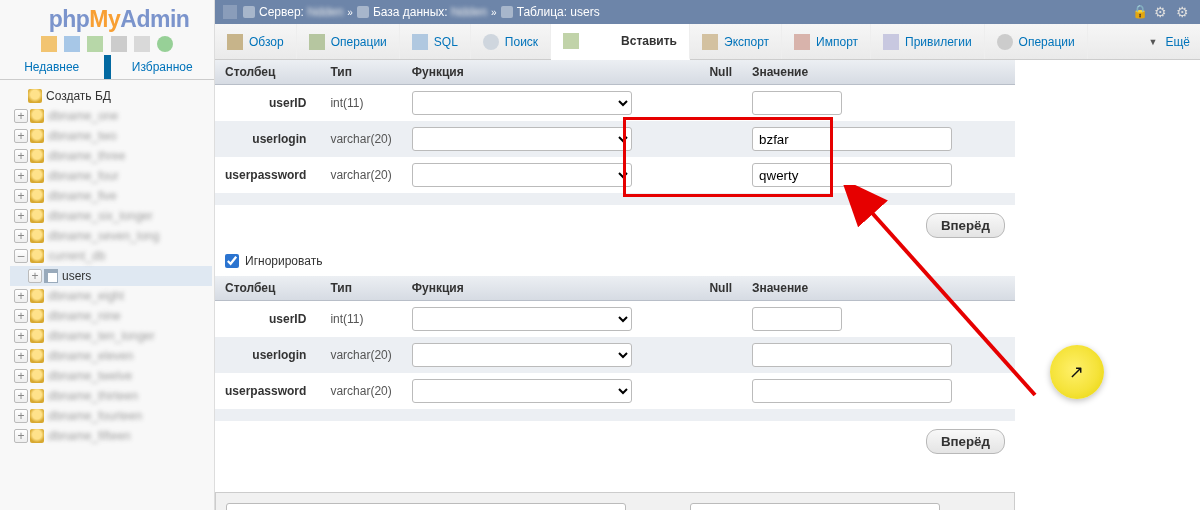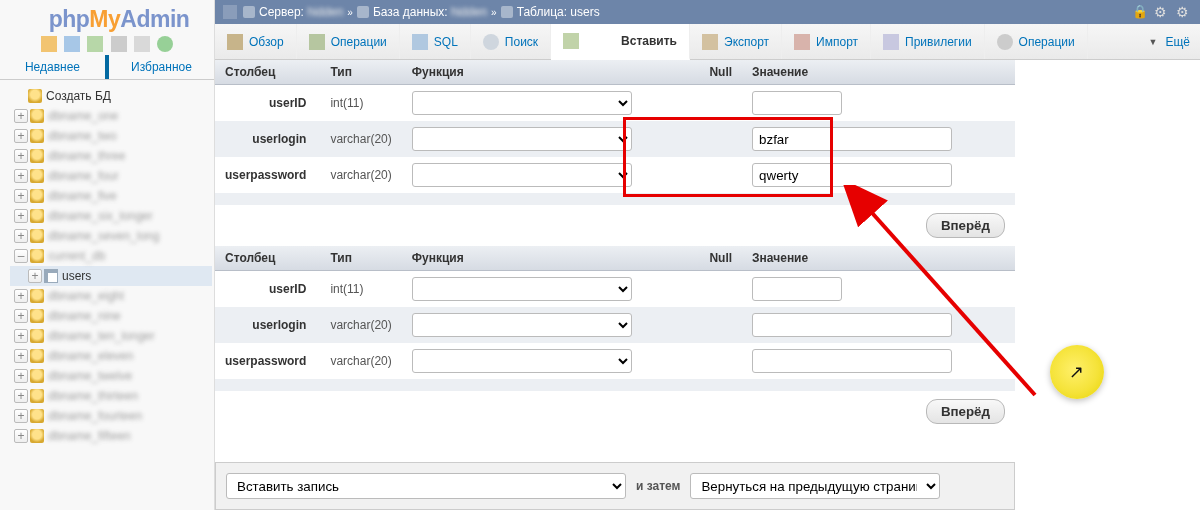--- a/index.html
+++ b/index.html
@@ -10,21 +10,21 @@
   .sidebar { width: 215px; flex: 0 0 215px; background: #f8f8f8; border-right: 1px solid #ddd; display: flex; flex-direction: column; }
   .logo { padding: 6px 12px 0 0; text-align: center; margin-left: 36px; }
   .logo-text { font-size: 23px; font-weight: bold; letter-spacing: -0.5px; }
   .logo-php { color: #7b94cc; }
   .logo-my { color: #f89f33; }
   .logo-admin { color: #7b94cc; }
   .toolbar-icons { text-align: center; padding: 3px 0; }
   .toolbar-icons span { display: inline-block; width: 16px; height: 16px; margin: 0 2px; vertical-align: middle; }
   .nav-tabs { display: flex; border-bottom: 1px solid #ccc; }
   .nav-tabs .tab { flex: 1; padding: 5px 0; text-align: center; color: #0073ba; cursor: pointer; }
-  .nav-tabs .tab:first-child { border-right: 4px solid #0369a1; }
+  .nav-tabs .tab:first-child { border-right: 7px solid #0369a1; }
   .tree { padding: 6px 2px 0 10px; overflow: auto; flex: 1; }
   .tree-item { display: flex; align-items: center; padding: 2px 0 2px 4px; height: 20px; }
   .tree-item .ex { width: 14px; height: 14px; border: 1px solid #bbb; background: linear-gradient(#fff,#eee); color: #888; font-size: 12px; line-height: 12px; text-align: center; margin-right: 2px; border-radius: 2px; cursor: pointer; }
   .tree-item .indent { display:inline-block; width:14px; }
   .tree-item .ic { width: 14px; height: 14px; margin-right: 4px; display:inline-block; }
   .tree-item .lbl { white-space: nowrap; color: #333; }
   .tree-item .blur { filter: blur(2px); color: #888; opacity: .8; }
   .tree-item.selected { background: #dfe8f2; }
   .ic-db { background: radial-gradient(circle at 50% 40%, #ffe28a 40%, #d8a930 70%); border-radius: 2px; }
   .ic-new::before { content:"★"; color:#f3c232; font-size:12px; }
@@ -310,20 +310,24 @@
         </tr>
         <tr class="even">
               <td colspan="5" style="height:6px"></td>
             </tr>
       </tbody>
         </table>
       <div class="btnrow">
         <button class="btn">Вперёд</button>
       </div>
 
+      <div class="ignore">
+        <input type="checkbox" checked="" style="">
+        <span>Игнорировать</span>
+      </div>
 
       <table class="insert">
         <tbody>
             <tr>
           <th>Столбец</th>
           <th>Тип</th>
           <th>Функция</th>
           <th>Null</th>
           <th>Значение</th>
         </tr>

